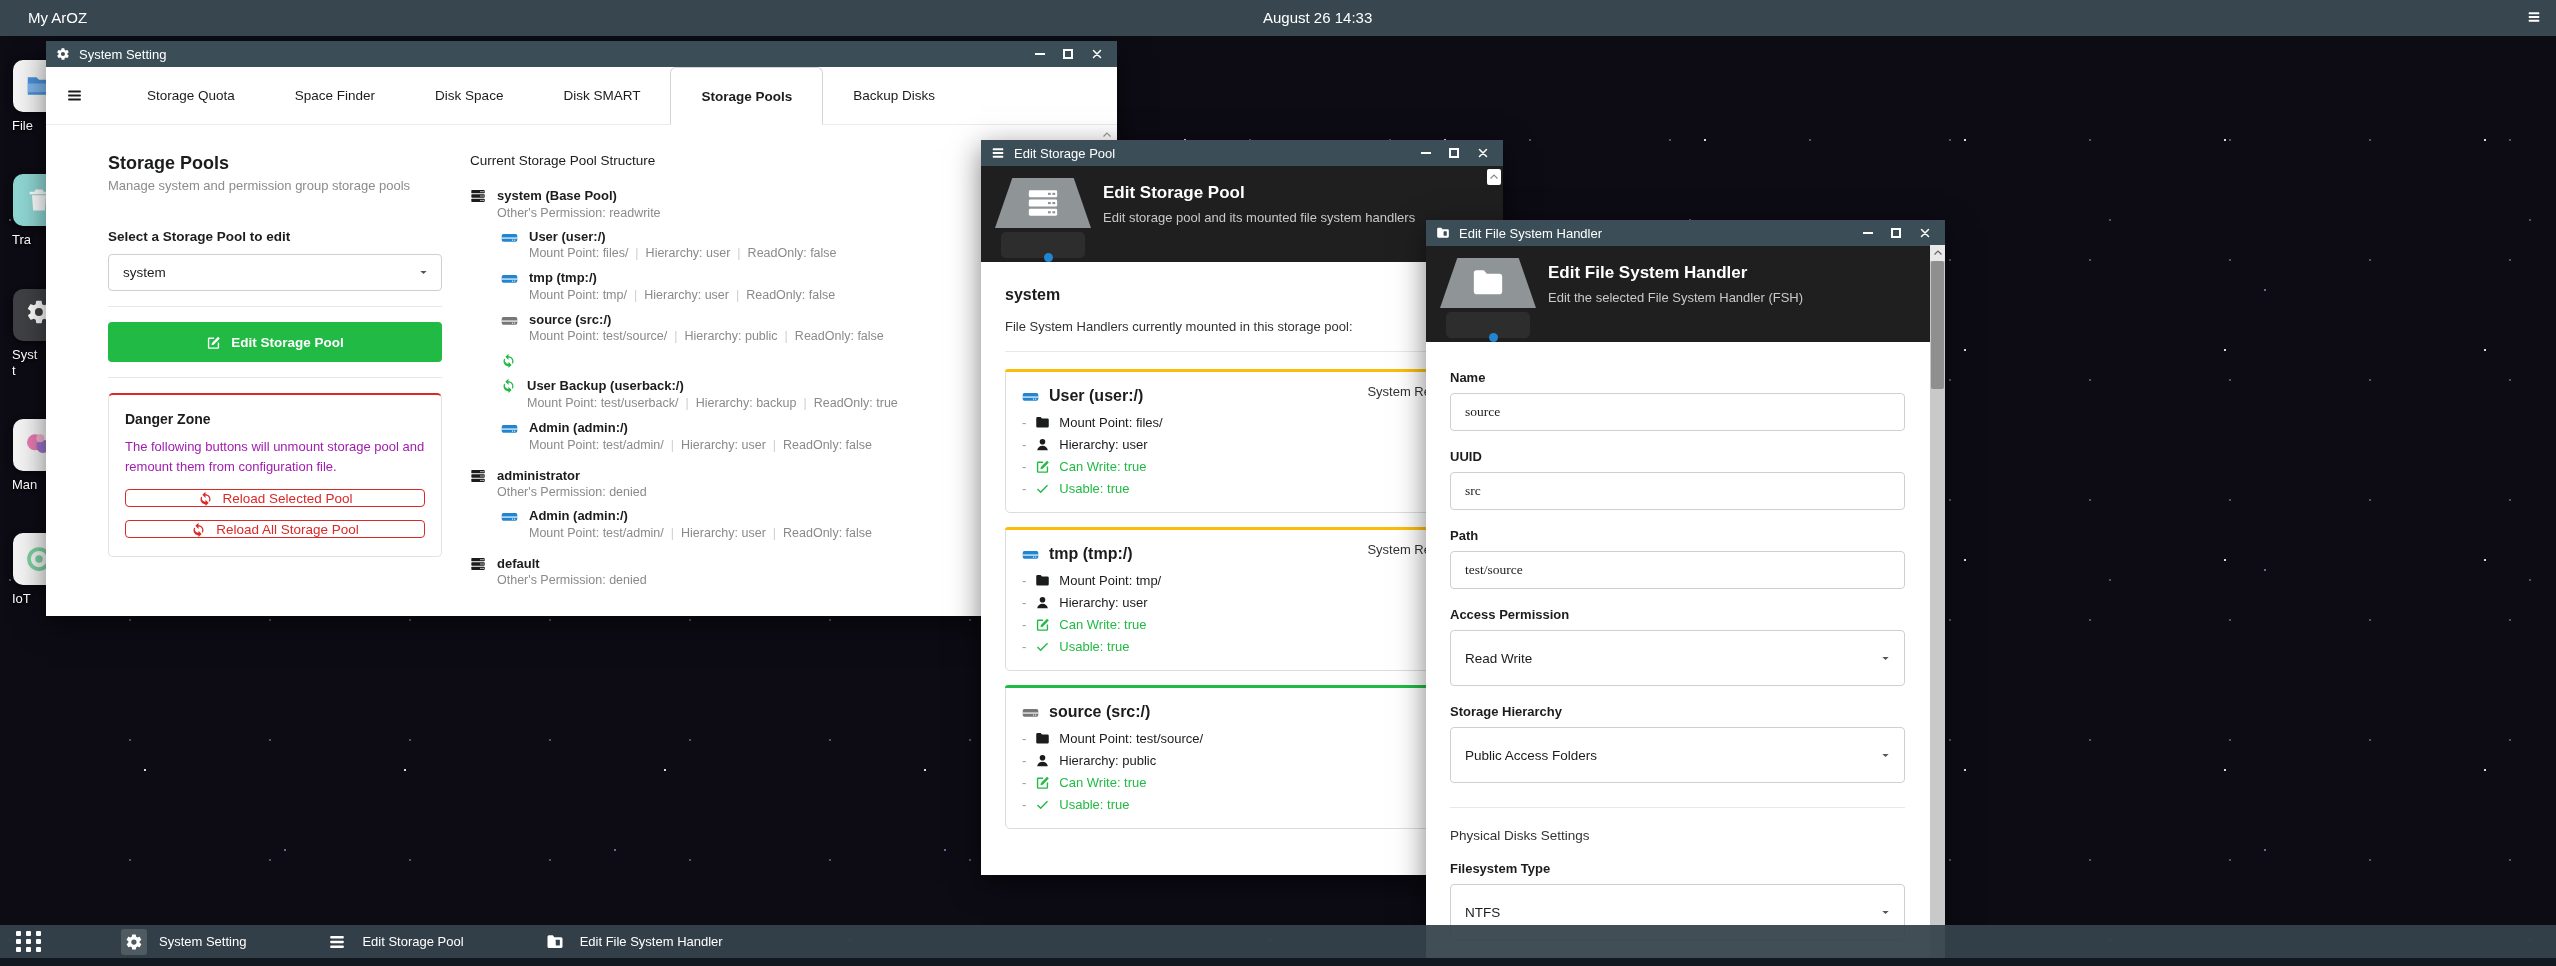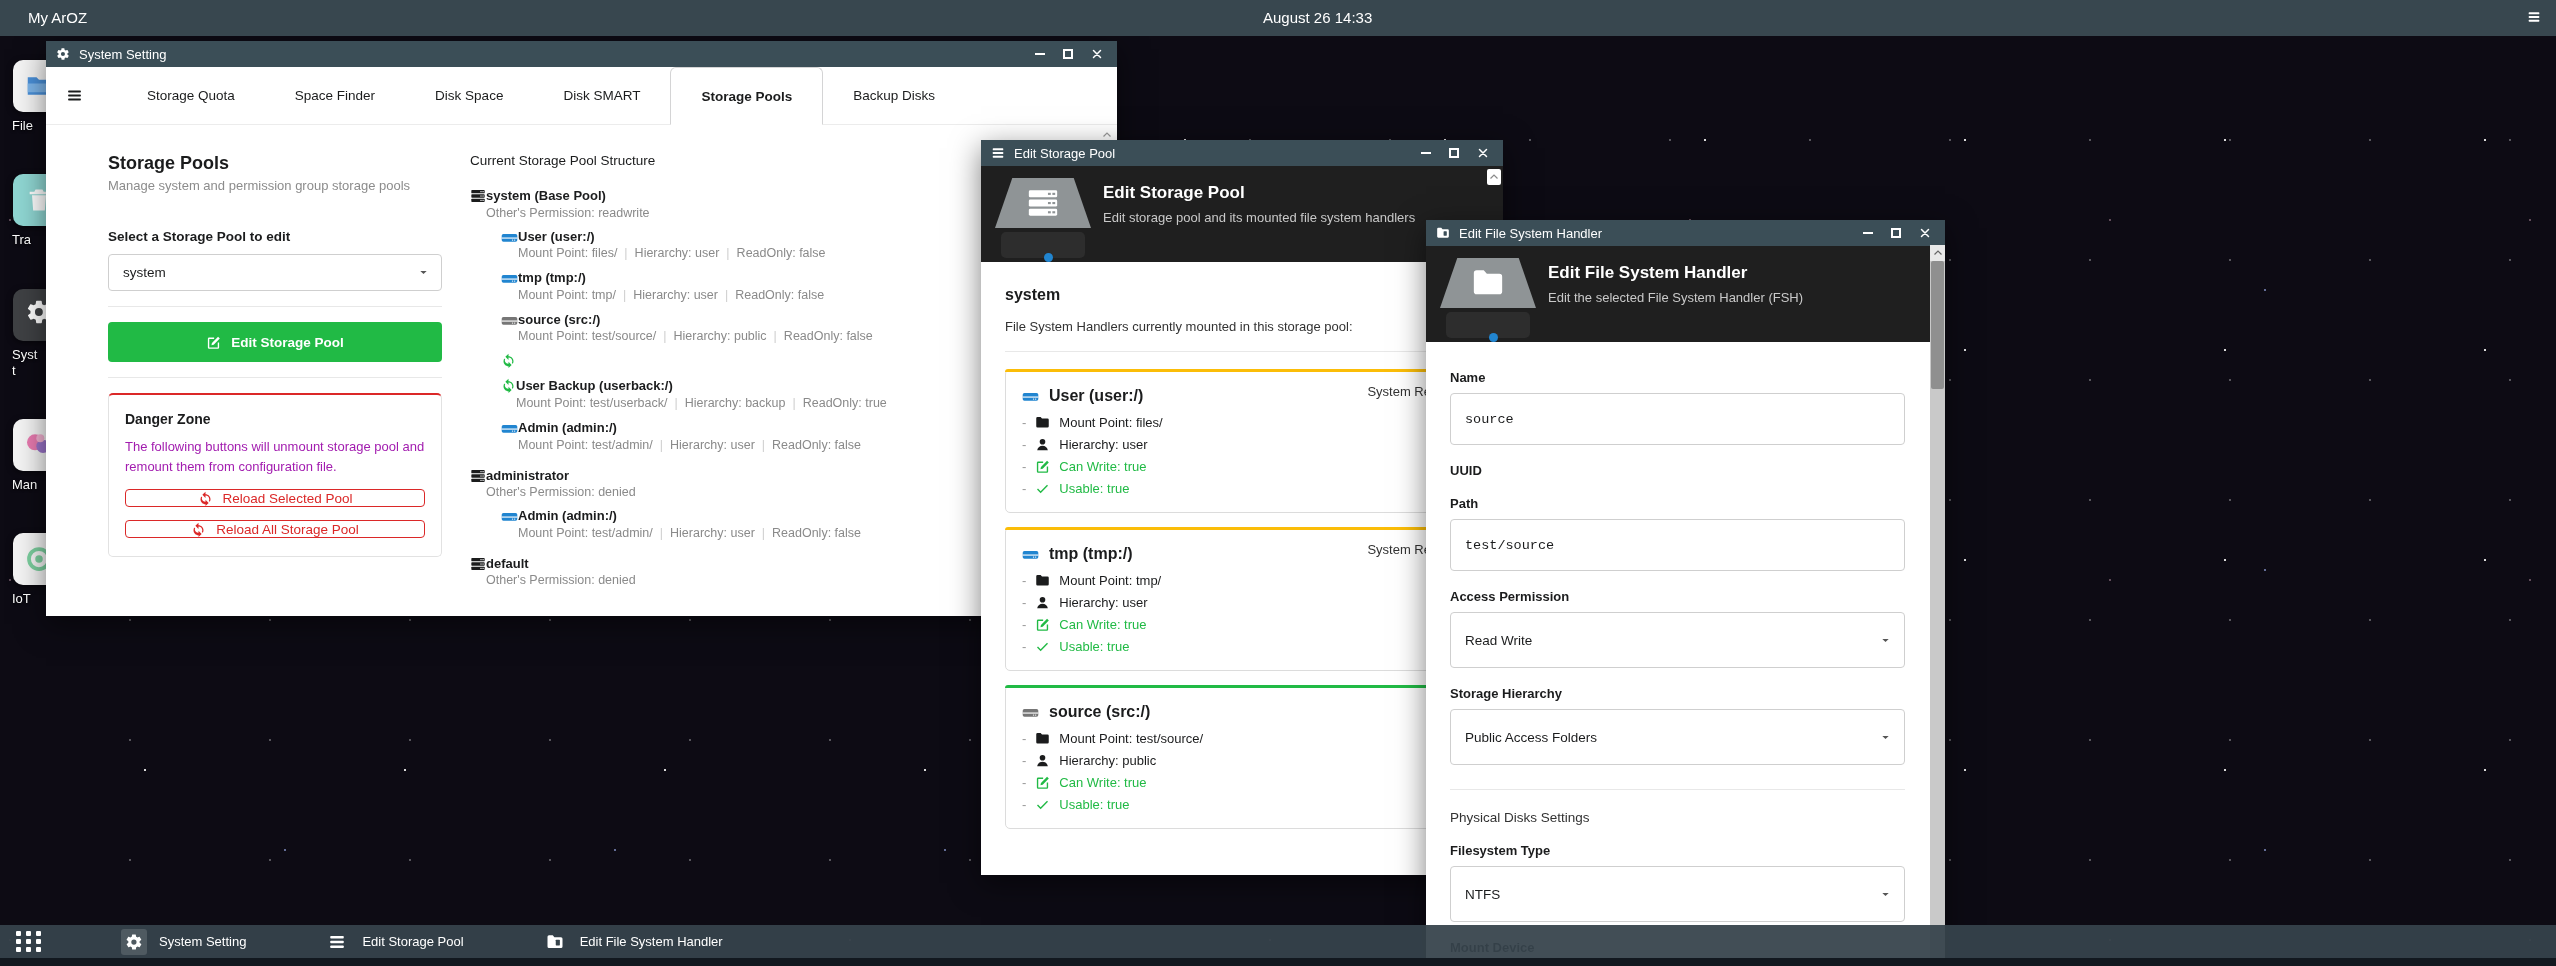--- a/index.html
+++ b/index.html
@@ -61,21 +61,21 @@
   .btn-green { height:40px; background:#21ba45; border-radius:4px; color:#fff; font-size:13.5px; font-weight:bold; display:flex; align-items:center; justify-content:center; gap:10px; cursor:pointer; }
   #danger-card { border:1px solid #e2e2e2; border-top:2px solid #db2828; border-radius:5px; padding:16px 16px 18px; margin-top:2px; background:#fff; }
   #danger-heading { font-size:14px; font-weight:bold; color:#1b1c1d; }
   #danger-body { font-size:13px; color:#a21caf; line-height:1.5; margin-top:10px; }
   .btn-red { height:18px; border:1px solid #db2828; border-radius:4px; color:#db2828; font-size:13.5px; display:flex; align-items:center; justify-content:center; gap:10px; margin-top:13px; background:#fff; cursor:pointer; }
 
   #ss-right { position:absolute; left:424px; top:86px; width:650px; }
   #structure-heading { font-size:13.5px; color:#1b1c1d; }
   #pool-tree { margin-top:20px; }
   .pool-group { margin-bottom:16px; }
-  .tree-row { display:flex; align-items:flex-start; }
+  .tree-row { display:flex; gap:11px; align-items:flex-start; }
   .tree-name { font-size:13px; font-weight:bold; color:#1b1c1d; line-height:1.2; }
   .tree-sub { font-size:12.5px; color:#8a8a8a; margin-top:2px; }
   .tree-kids { margin-left:31px; margin-top:9px; }
   .tree-kids .tree-row { margin-bottom:10px; }
   .sep { color:#cfcfcf; padding:0 7px; }
   .ic-dark { color:#1b1c1d; } .ic-blue { color:#2185d0; } .ic-gray { color:#767676; } .ic-green { color:#21ba45; } .ic-white { color:#fff; } .ic-red { color:#db2828; }
 
   
   .banner { position:relative; height:96px; background:#1f1f1f; color:#fff; overflow:hidden; }
   .banner-art { position:absolute; left:14px; top:12px; width:100px; }
@@ -102,21 +102,21 @@
   .card-row { display:flex; align-items:center; gap:9px; font-size:13px; color:#1b1c1d; margin-top:7px; }
   .card-row .dash { color:#999; }
   .card-row.green { color:#21ba45; }
 
   
   #win-fsh { left:1426px; top:220px; width:519px; height:746px; z-index:4; overflow:hidden; }
   #fsh-content { padding:28px 40px 2px 24px; position:relative; }
   .f-label { font-size:13px; font-weight:bold; color:#1b1c1d; margin:18px 0 8px; }
   .f-label.first { margin-top:0; }
   .f-section { font-size:13.5px; color:#333; font-weight:normal; margin:20px 0 2px; }
-  .f-input { width:100%; height:52px; border:1px solid #cfcfcf; border-radius:4px; font-size:13.5px; color:#1b1c1d; padding:0 14px; font-family:Liberation Mono, monospace; background:#fff; }
+  .f-input { width:100%; height:38px; border:1px solid #cfcfcf; border-radius:4px; font-size:13.5px; color:#1b1c1d; padding:0 14px; font-family:Liberation Serif, serif; background:#fff; }
   .f-input::placeholder { color:#bdbdbd; }
   .f-select { position:relative; width:100%; height:56px; border:1px solid #cfcfcf; border-radius:4px; display:flex; align-items:center; padding:0 14px; font-size:13.5px; color:#1b1c1d; background:#fff; cursor:pointer; }
   .f-select .caret { position:absolute; right:13px; color:#555; }
   .f-divider { border-top:1px solid #e8e8e8; margin:24px 0 4px; }
   #fsh-scrollbar { position:absolute; right:0; top:25px; bottom:0; width:15px; background:#c9c9c9; }
   #fsh-scroll-arrow { position:absolute; top:0; left:0; width:15px; height:16px; background:#e9e9e9; display:flex; align-items:center; justify-content:center; color:#666; }
   #fsh-thumb { position:absolute; top:16px; left:1px; width:13px; height:128px; background:#8f8f8f; border-radius:2px; }
 
   
   #taskbar { position:absolute; left:0; top:925px; width:2556px; height:33px; background:rgba(54,67,75,0.94); z-index:10; display:flex; align-items:center; color:#fff; }
@@ -734,21 +734,21 @@
             </svg>
           </span>
         </div>
       <div class="art-slab">
           <span class="dot"></span>
         </div>
     </div>
     <div class="banner-title">Edit File System Handler</div>
     <div class="banner-sub">Edit the selected File System Handler (FSH)</div>
   </div>
-  <div id="fsh-content"><div class="f-label first">Name</div><input class="f-input" type="text" value="source" style=""><div class="f-label">UUID</div><div class="f-label">Path</div><input class="f-input" type="text" value="test/source" style=""><div class="f-label">Access Permission</div><div class="f-select">
+  <div id="fsh-content"><div class="f-label first">Name</div><input class="f-input" type="text" value="source" style=""><div class="f-label">UUID</div><input class="f-input" type="text" value="src" style=""><div class="f-label">Path</div><input class="f-input" type="text" value="test/source" style=""><div class="f-label">Access Permission</div><div class="f-select">
         <span>Read Write</span>
         <span class="caret ic">
           <svg viewBox="0 0 24 24" width="11" height="11">
             <path fill="currentColor" d="M5 8.5l7 7 7-7z"></path>
           </svg>
         </span>
       </div><div class="f-label">Storage Hierarchy</div><div class="f-select">
         <span>Public Access Folders</span>
         <span class="caret ic">
           <svg viewBox="0 0 24 24" width="11" height="11">

